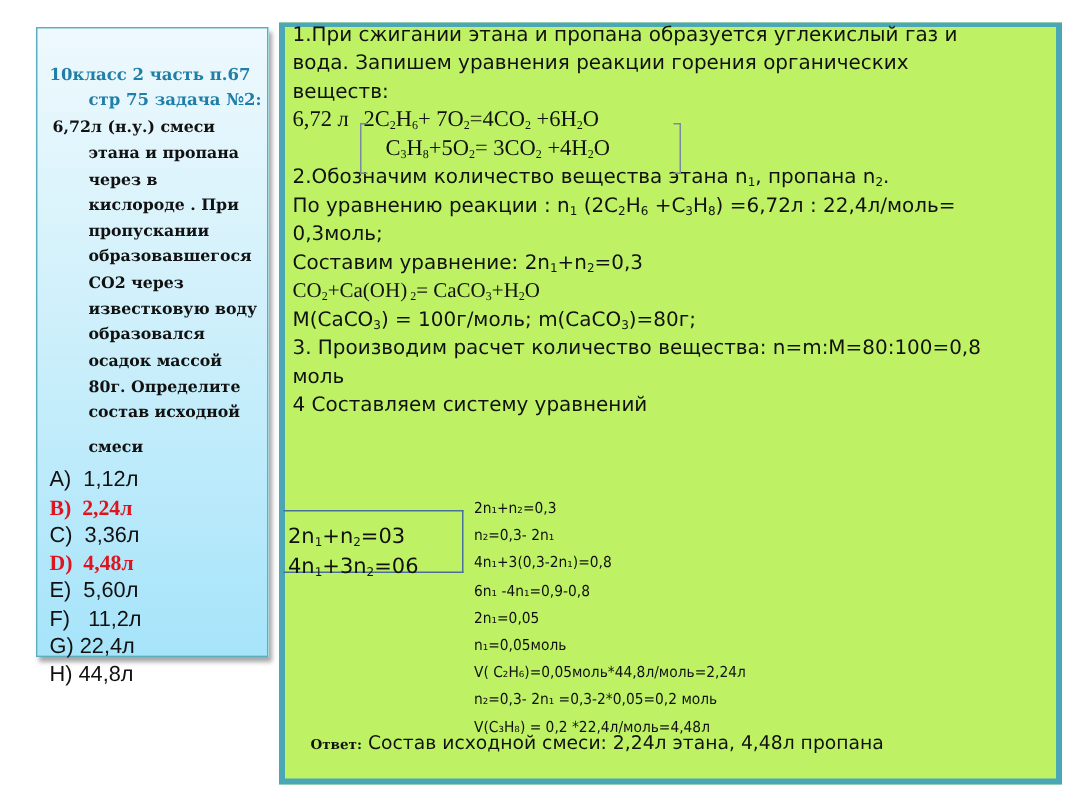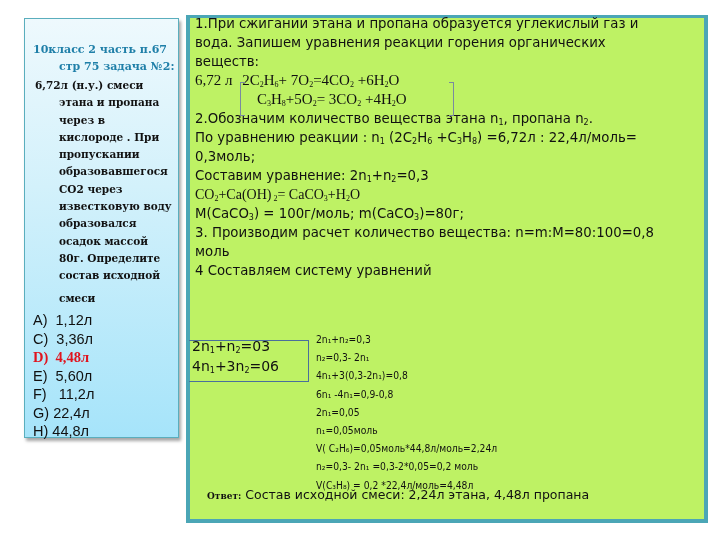--- a/index.html
+++ b/index.html
@@ -46,21 +46,21 @@
     .sol .line { display:block; white-space: nowrap; }
     .sol sub { font-size: 8px; vertical-align: -2px; line-height: 0; }
     .eq-block { position: relative; }
     .eq-bracket {
       position: absolute; border: 1px solid #7a8aa0; border-right: none; width: 4px;
     }
     .eq-bracket-r {
       position: absolute; border: 1px solid #7a8aa0; border-left: none; width: 4px;
     }
     .sys {
-      position: absolute; left: 2px; top: 318px; width: 110px;
+      position: absolute; left: 2px; top: 330px; width: 110px;
       font-family: "DejaVu Sans", sans-serif; font-size: 14px; line-height: 20px;
     }
     .sys sub { font-size: 8px; vertical-align: -2px; line-height: 0; }
     .sys-bracket {
       position: absolute; left: -1px; top: 322px; width: 120px; height: 42px;
       border: 1px solid #4a6f9c; border-left: none; box-sizing: border-box;
     }
     .calc {
       position: absolute; left: 126px; top: 313px; width: 280px;
       font-family: "DejaVu Sans", sans-serif; font-size: 10px; line-height: 18.2px;
@@ -91,20 +91,21 @@
     <span class="ind">СО2 через</span>
     <span class="ind">известковую воду</span>
     <span class="ind">образовался</span>
     <span class="ind">осадок массой</span>
     <span class="ind">80г. Определите</span>
     <span class="ind">состав исходной</span>
     <span class="last">смеси</span>
   </div>
   <div class="answers">
     <span class="opt">A)  1,12л</span>
+    <span class="opt correct">B)  2,24л</span>
     <span class="opt">C)  3,36л</span>
     <span class="opt correct">D)  4,48л</span>
     <span class="opt">E)  5,60л</span>
     <span class="opt">F)   11,2л</span>
     <span class="opt">G) 22,4л</span>
     <span class="opt">H) 44,8л</span>
   </div>
 </div>
 
 <div class="right-box">

